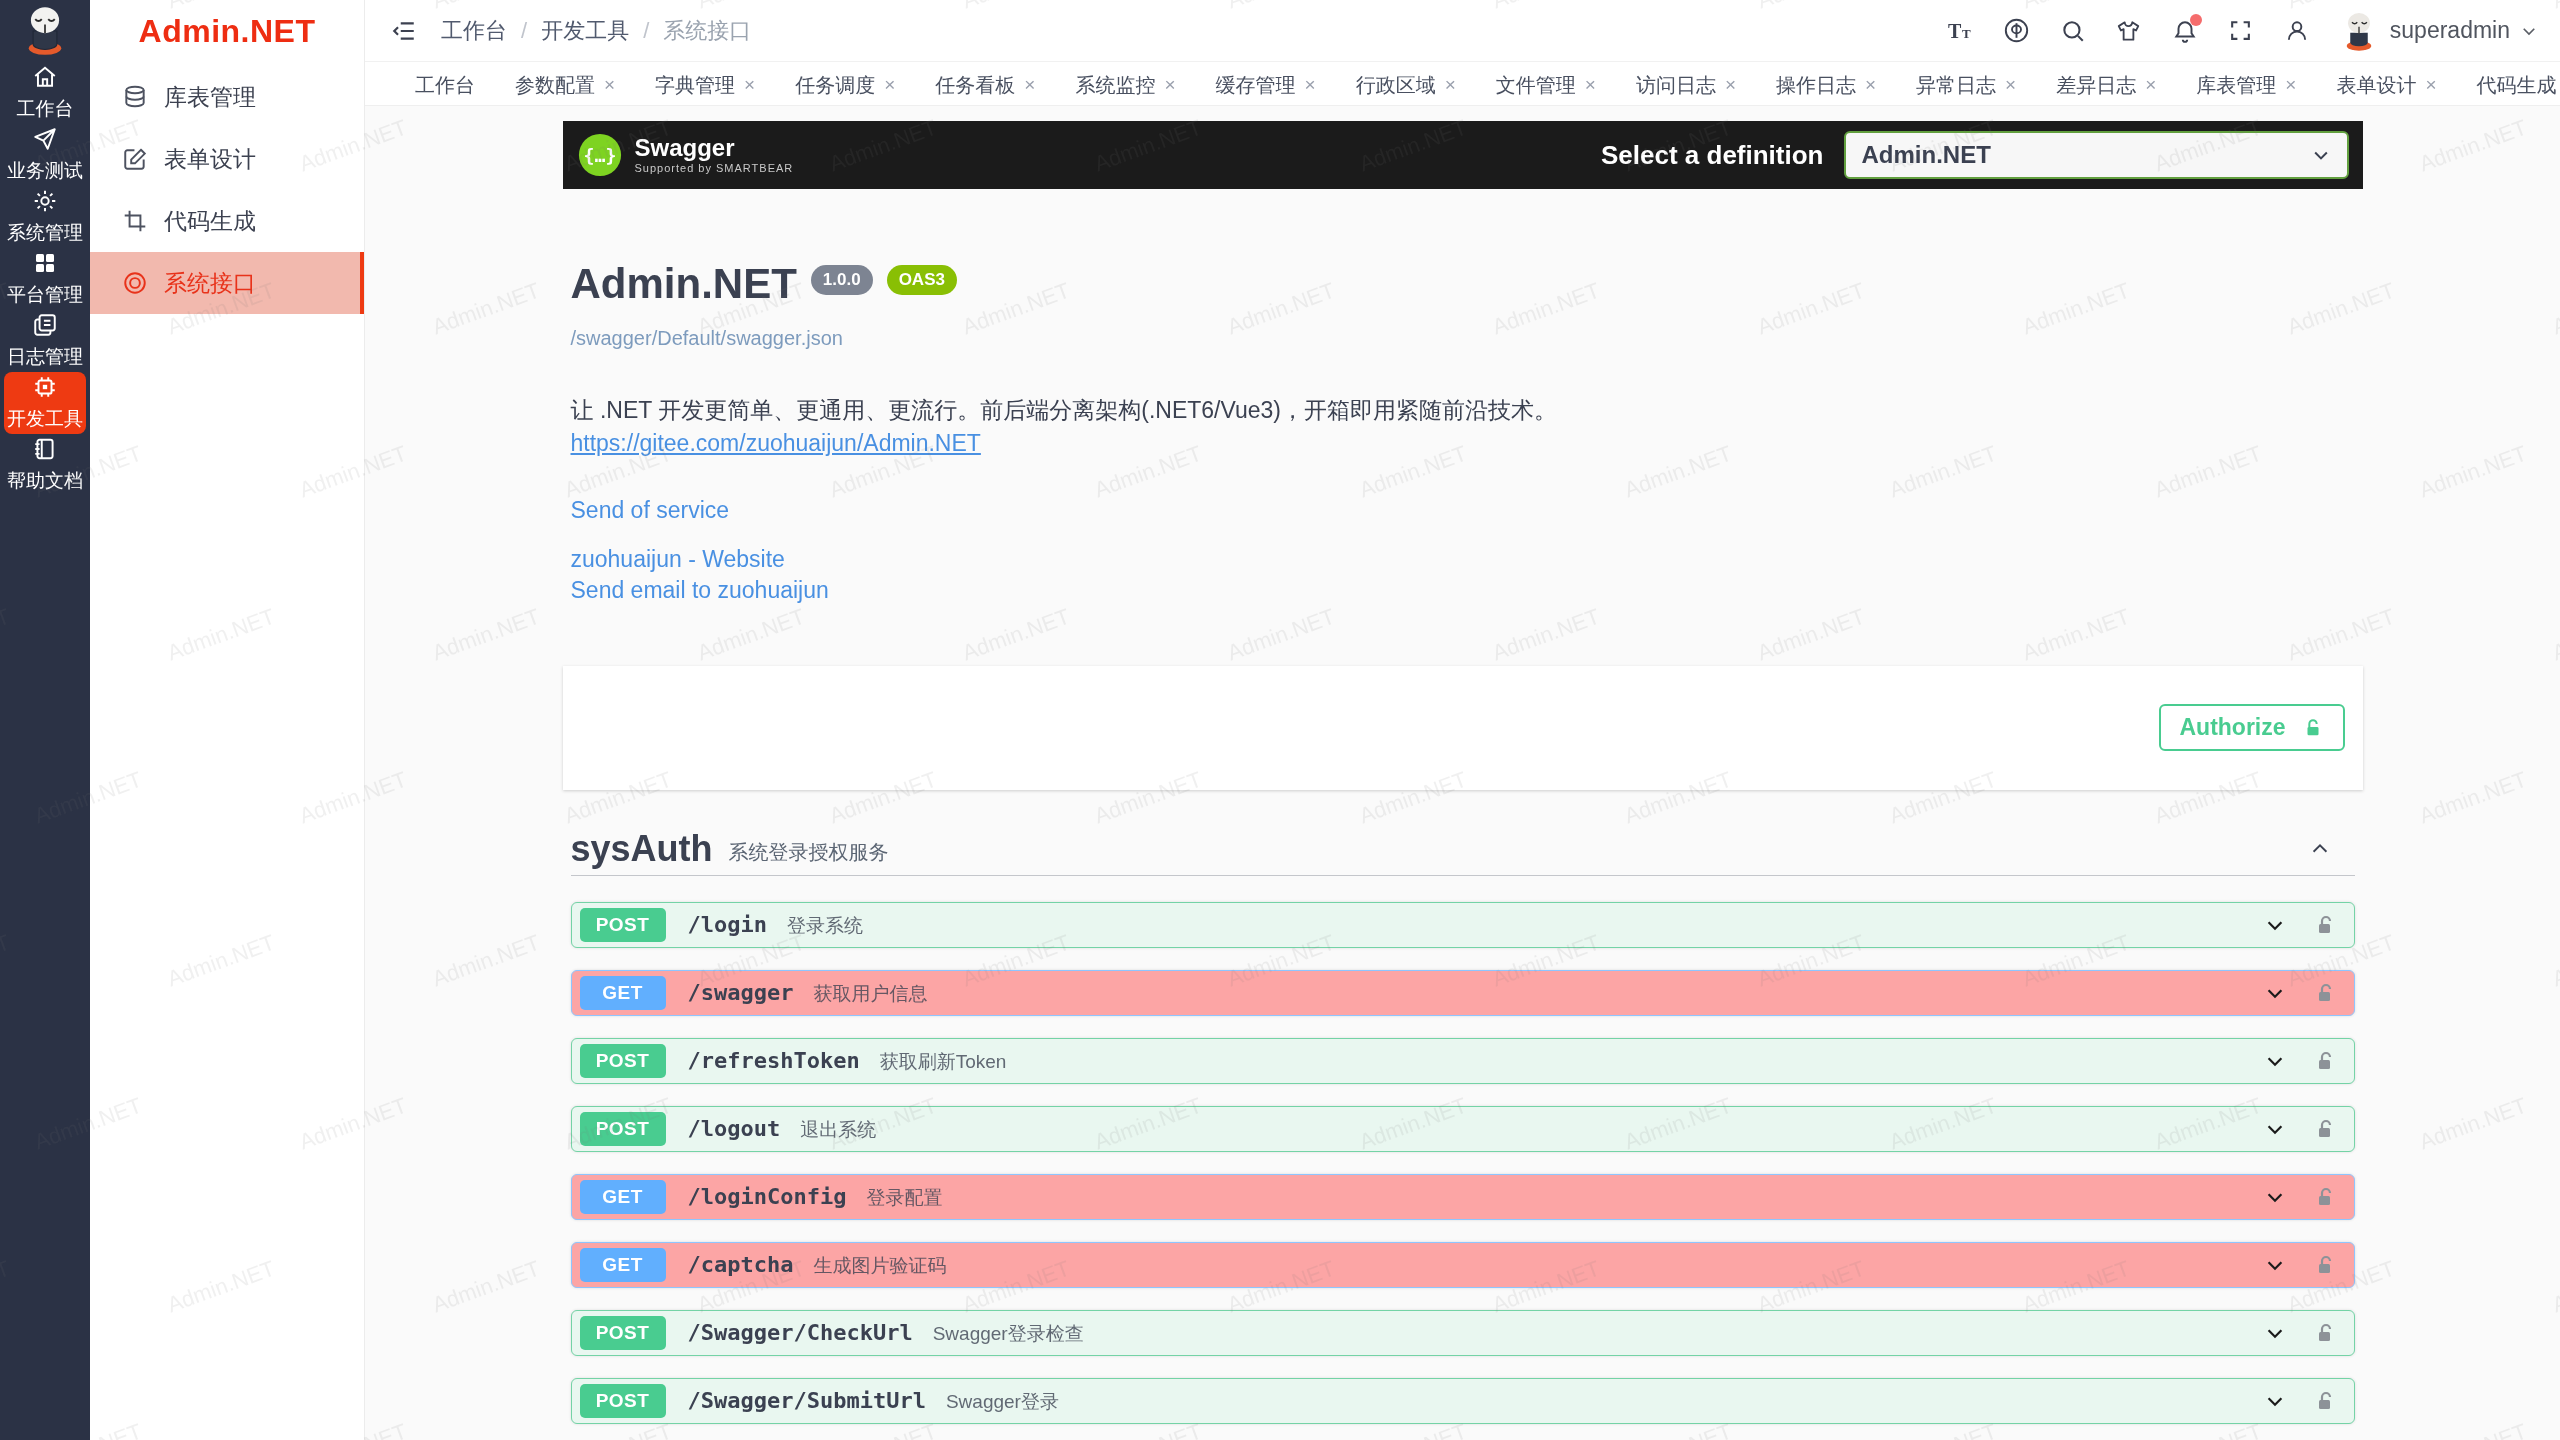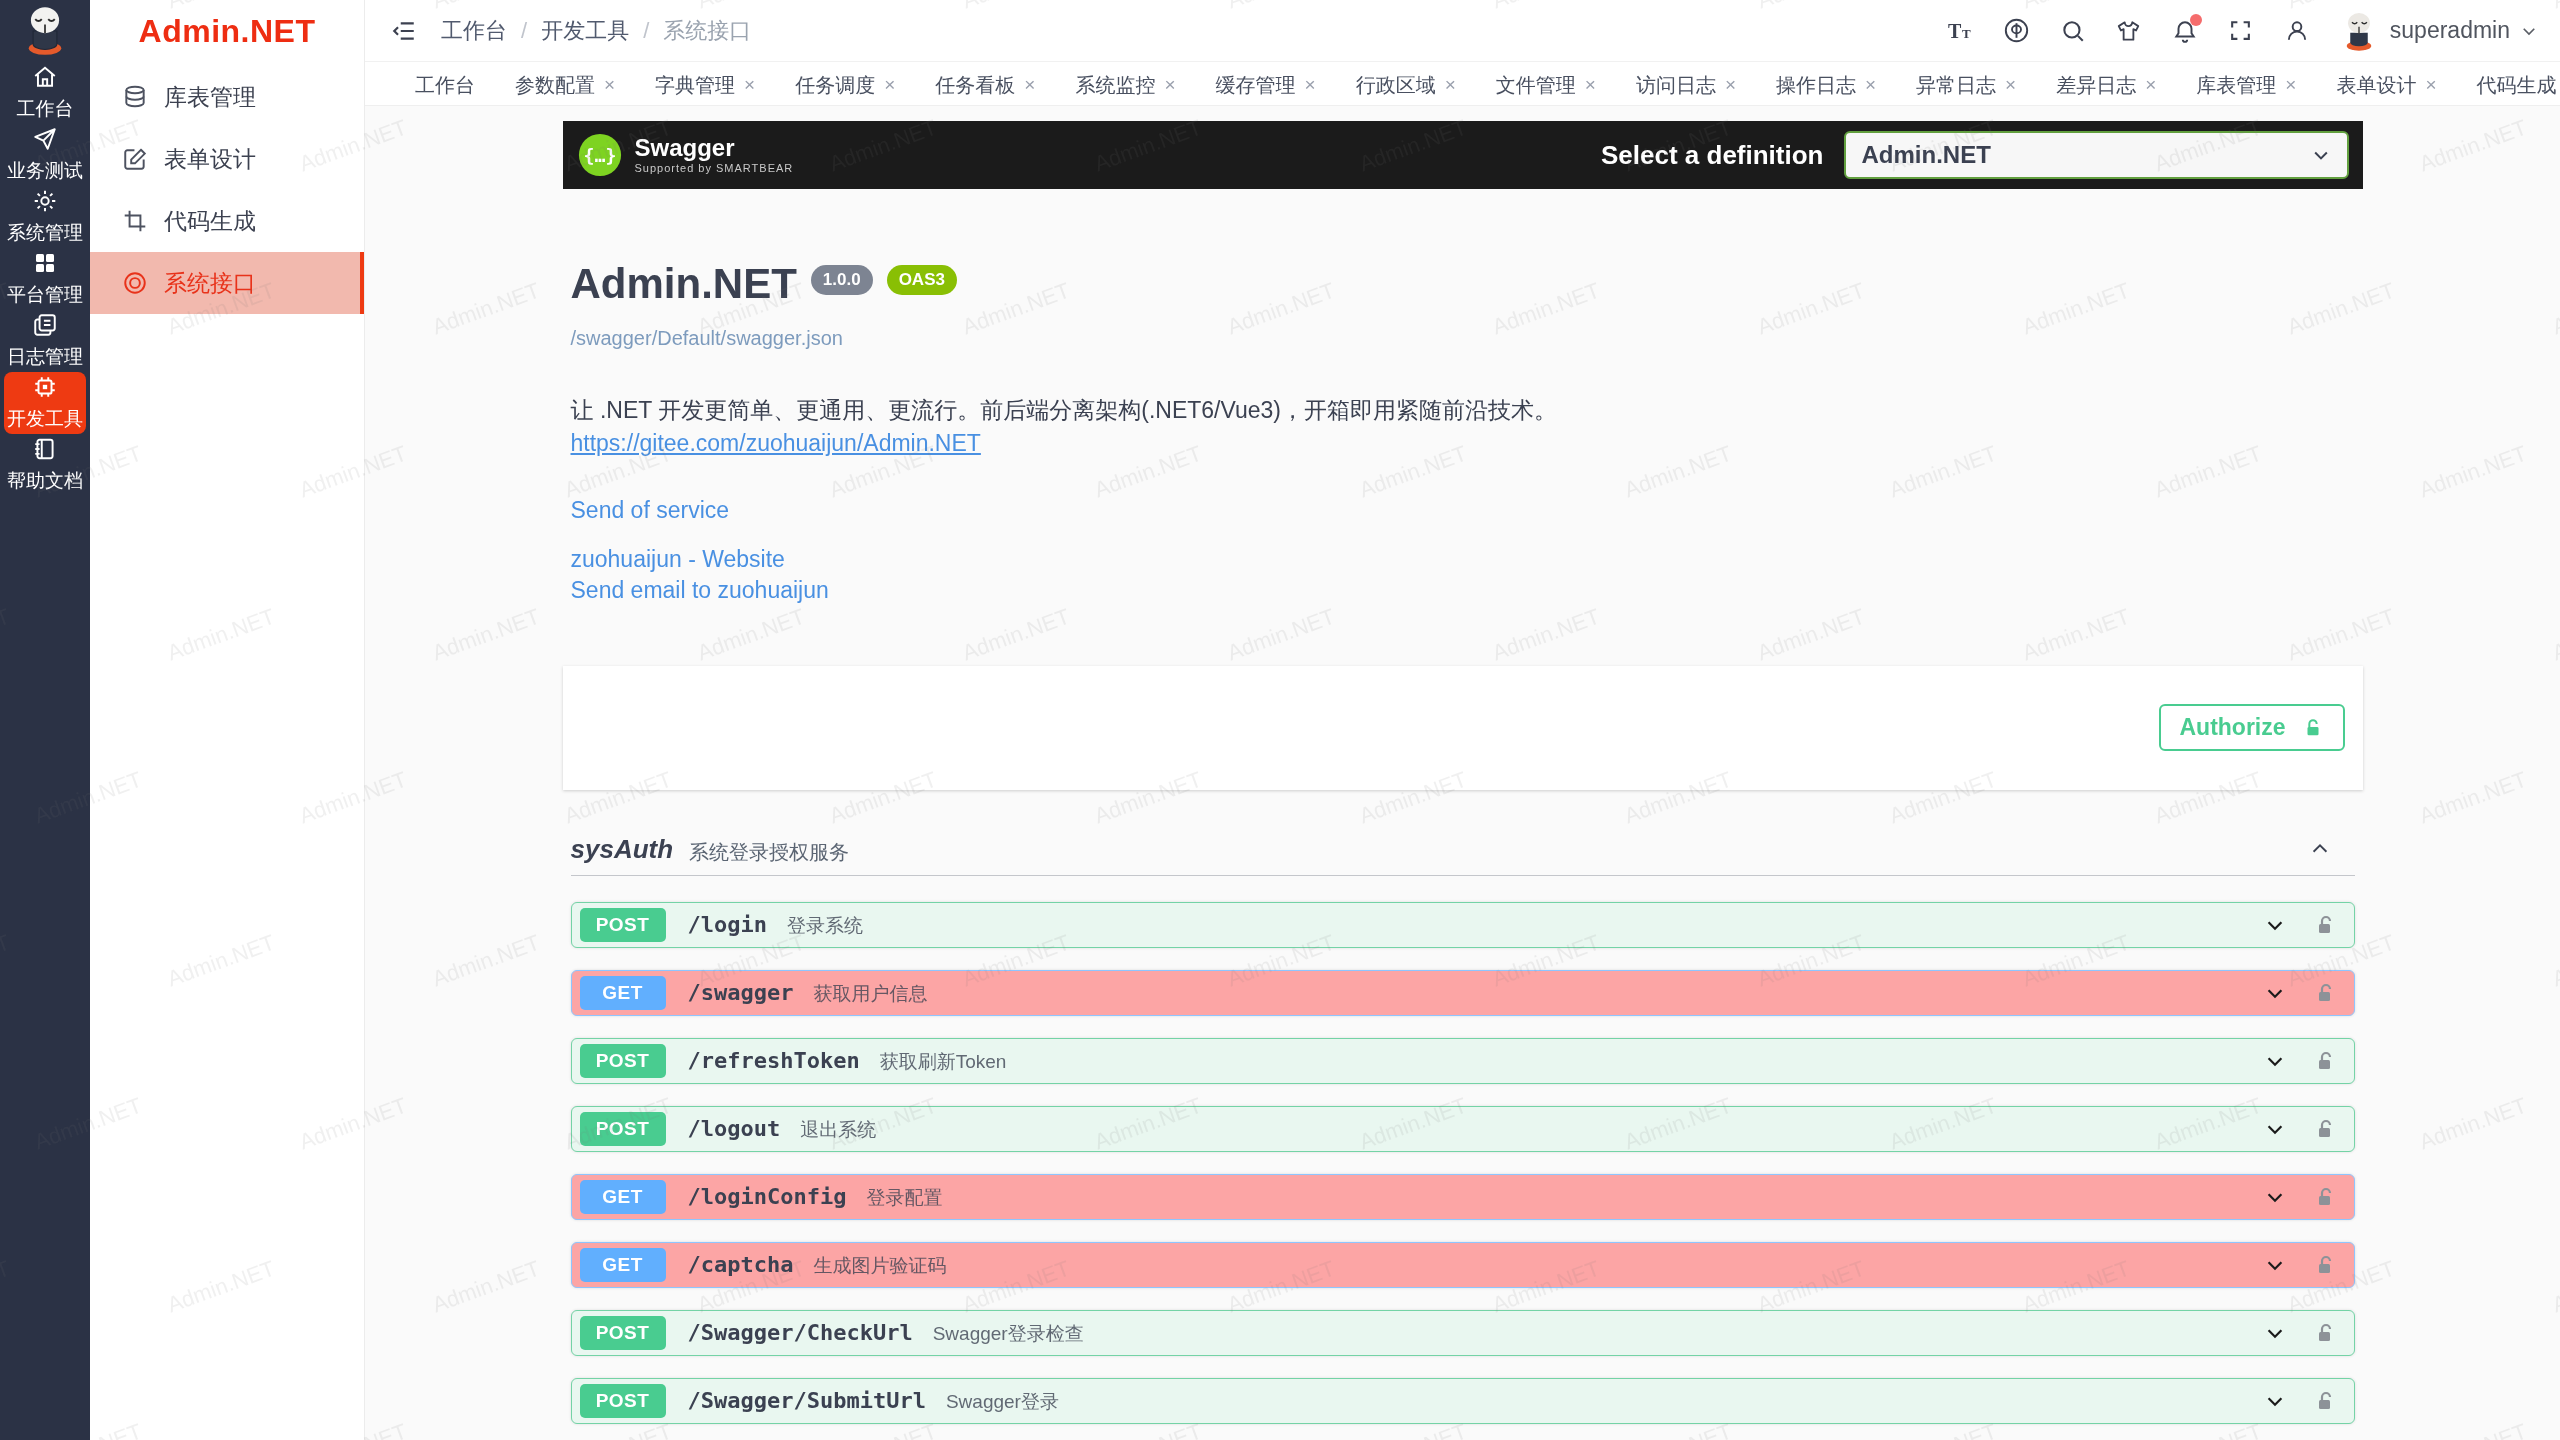--- a/index.html
+++ b/index.html
@@ -68,21 +68,21 @@
   .lnk.u { text-decoration:underline; }
   .info-links { margin-top:36px; display:flex; flex-direction:column; gap:4px; }
   .info-links .tos { margin-bottom:18px; }
 
   .scheme { margin-top:62px; height:124px; background:#fff; box-shadow:0 1px 3px rgba(0,0,0,.18); display:flex; align-items:center; justify-content:flex-end; padding-right:18px; }
   .auth-btn { width:186px; height:47px; border:2px solid #49cc90; border-radius:6px; background:#fff; display:flex; align-items:center; justify-content:center; gap:16px; color:#49cc90; font-size:23px; font-weight:bold; cursor:pointer; }
 
   .sections { padding:0 8px; }
   .op-section { margin-top:42px; }
   .sec-head { display:flex; align-items:center; height:44px; border-bottom:1px solid rgba(59,65,81,.28); padding-bottom:8px; cursor:pointer; }
-  .sec-name { font-size:26px; font-weight:bold; color:#3b4151;font-style:italic; }
+  .sec-name { font-size:36px; font-weight:bold; color:#3b4151; }
   .sec-desc { font-size:20px; color:#5b6573; margin-left:16px; margin-top:6px; }
   .sec-car { margin-left:auto; margin-right:24px; }
   .sec-rows { margin-top:26px; display:flex; flex-direction:column; gap:22px; }
 
   .op-row { height:46px; border-radius:6px; display:flex; align-items:center; padding:0 18px 0 8px; border:1.5px solid; box-shadow:0 0 3px rgba(0,0,0,.12); cursor:pointer; }
   .op-row.post { background:#e9f7f0; border-color:#74d3a6; }
   .op-row.get  { background:#fca5a5; border-color:#8fc5fe; }
   .op-badge { width:86px; height:34px; border-radius:5px; color:#fff; font-size:19px; font-weight:bold; display:flex; align-items:center; justify-content:center; letter-spacing:.5px; }
   .op-row.post .op-badge { background:#49cc90; }
   .op-row.get  .op-badge { background:#61affe; }

